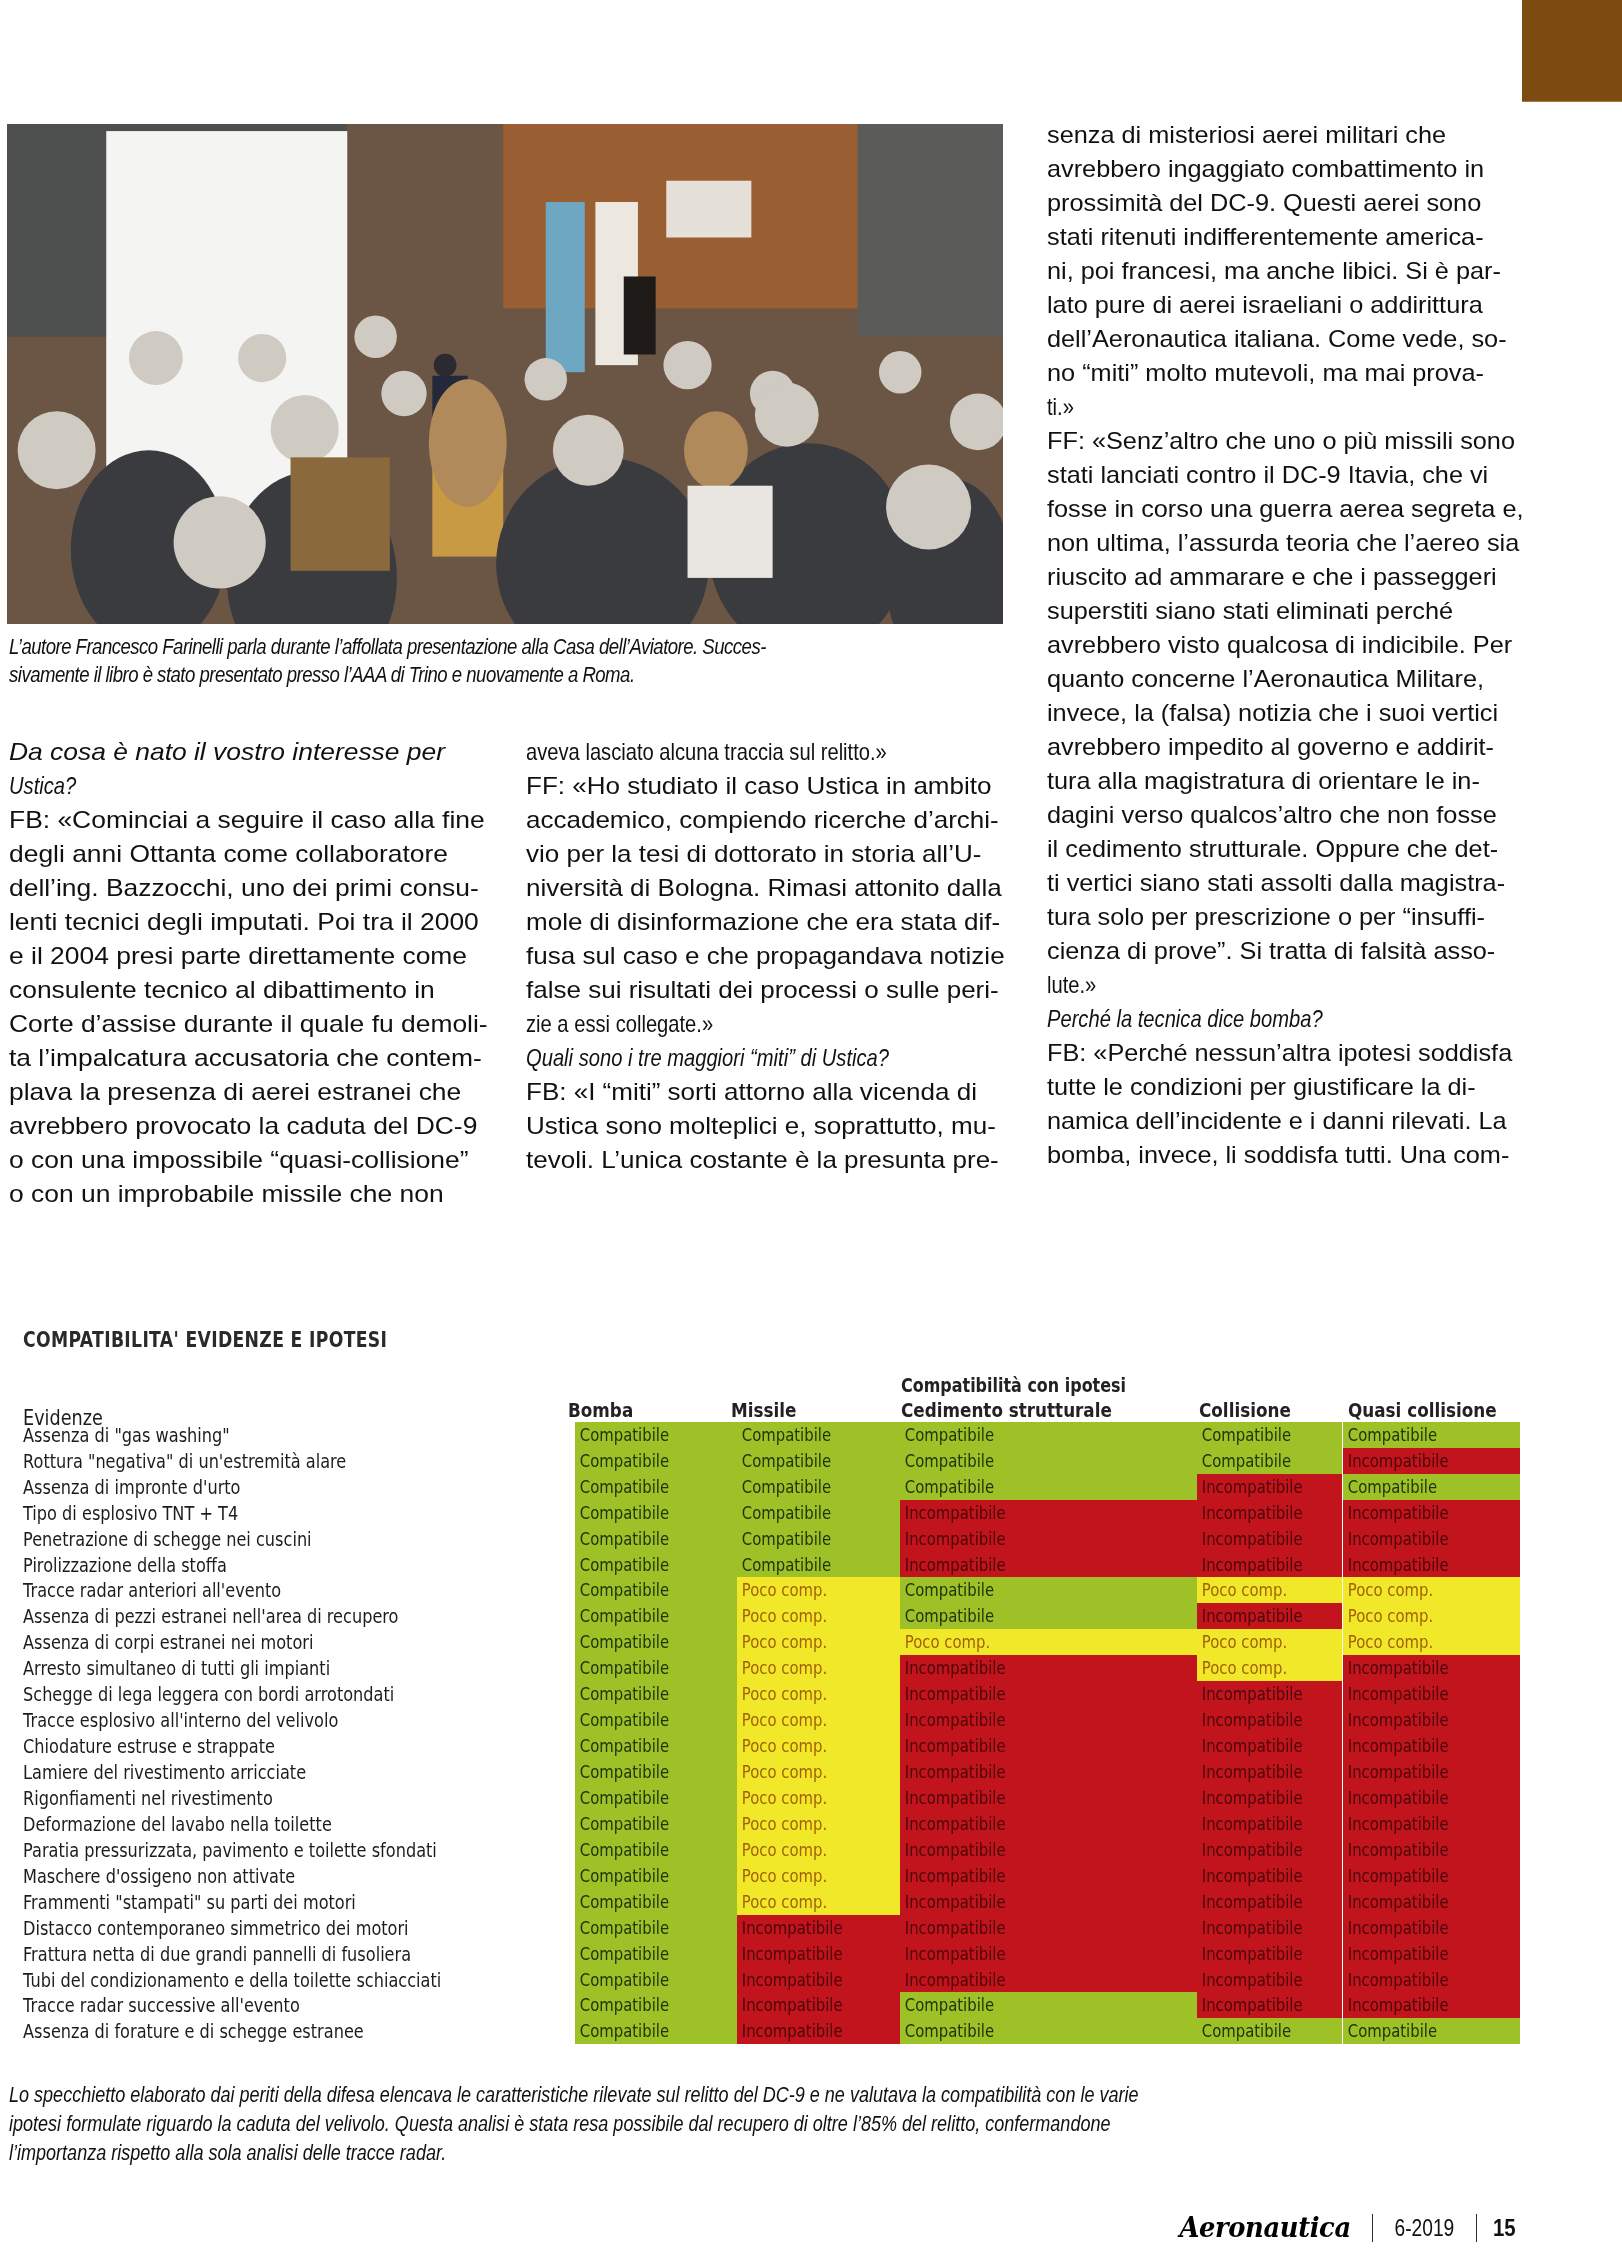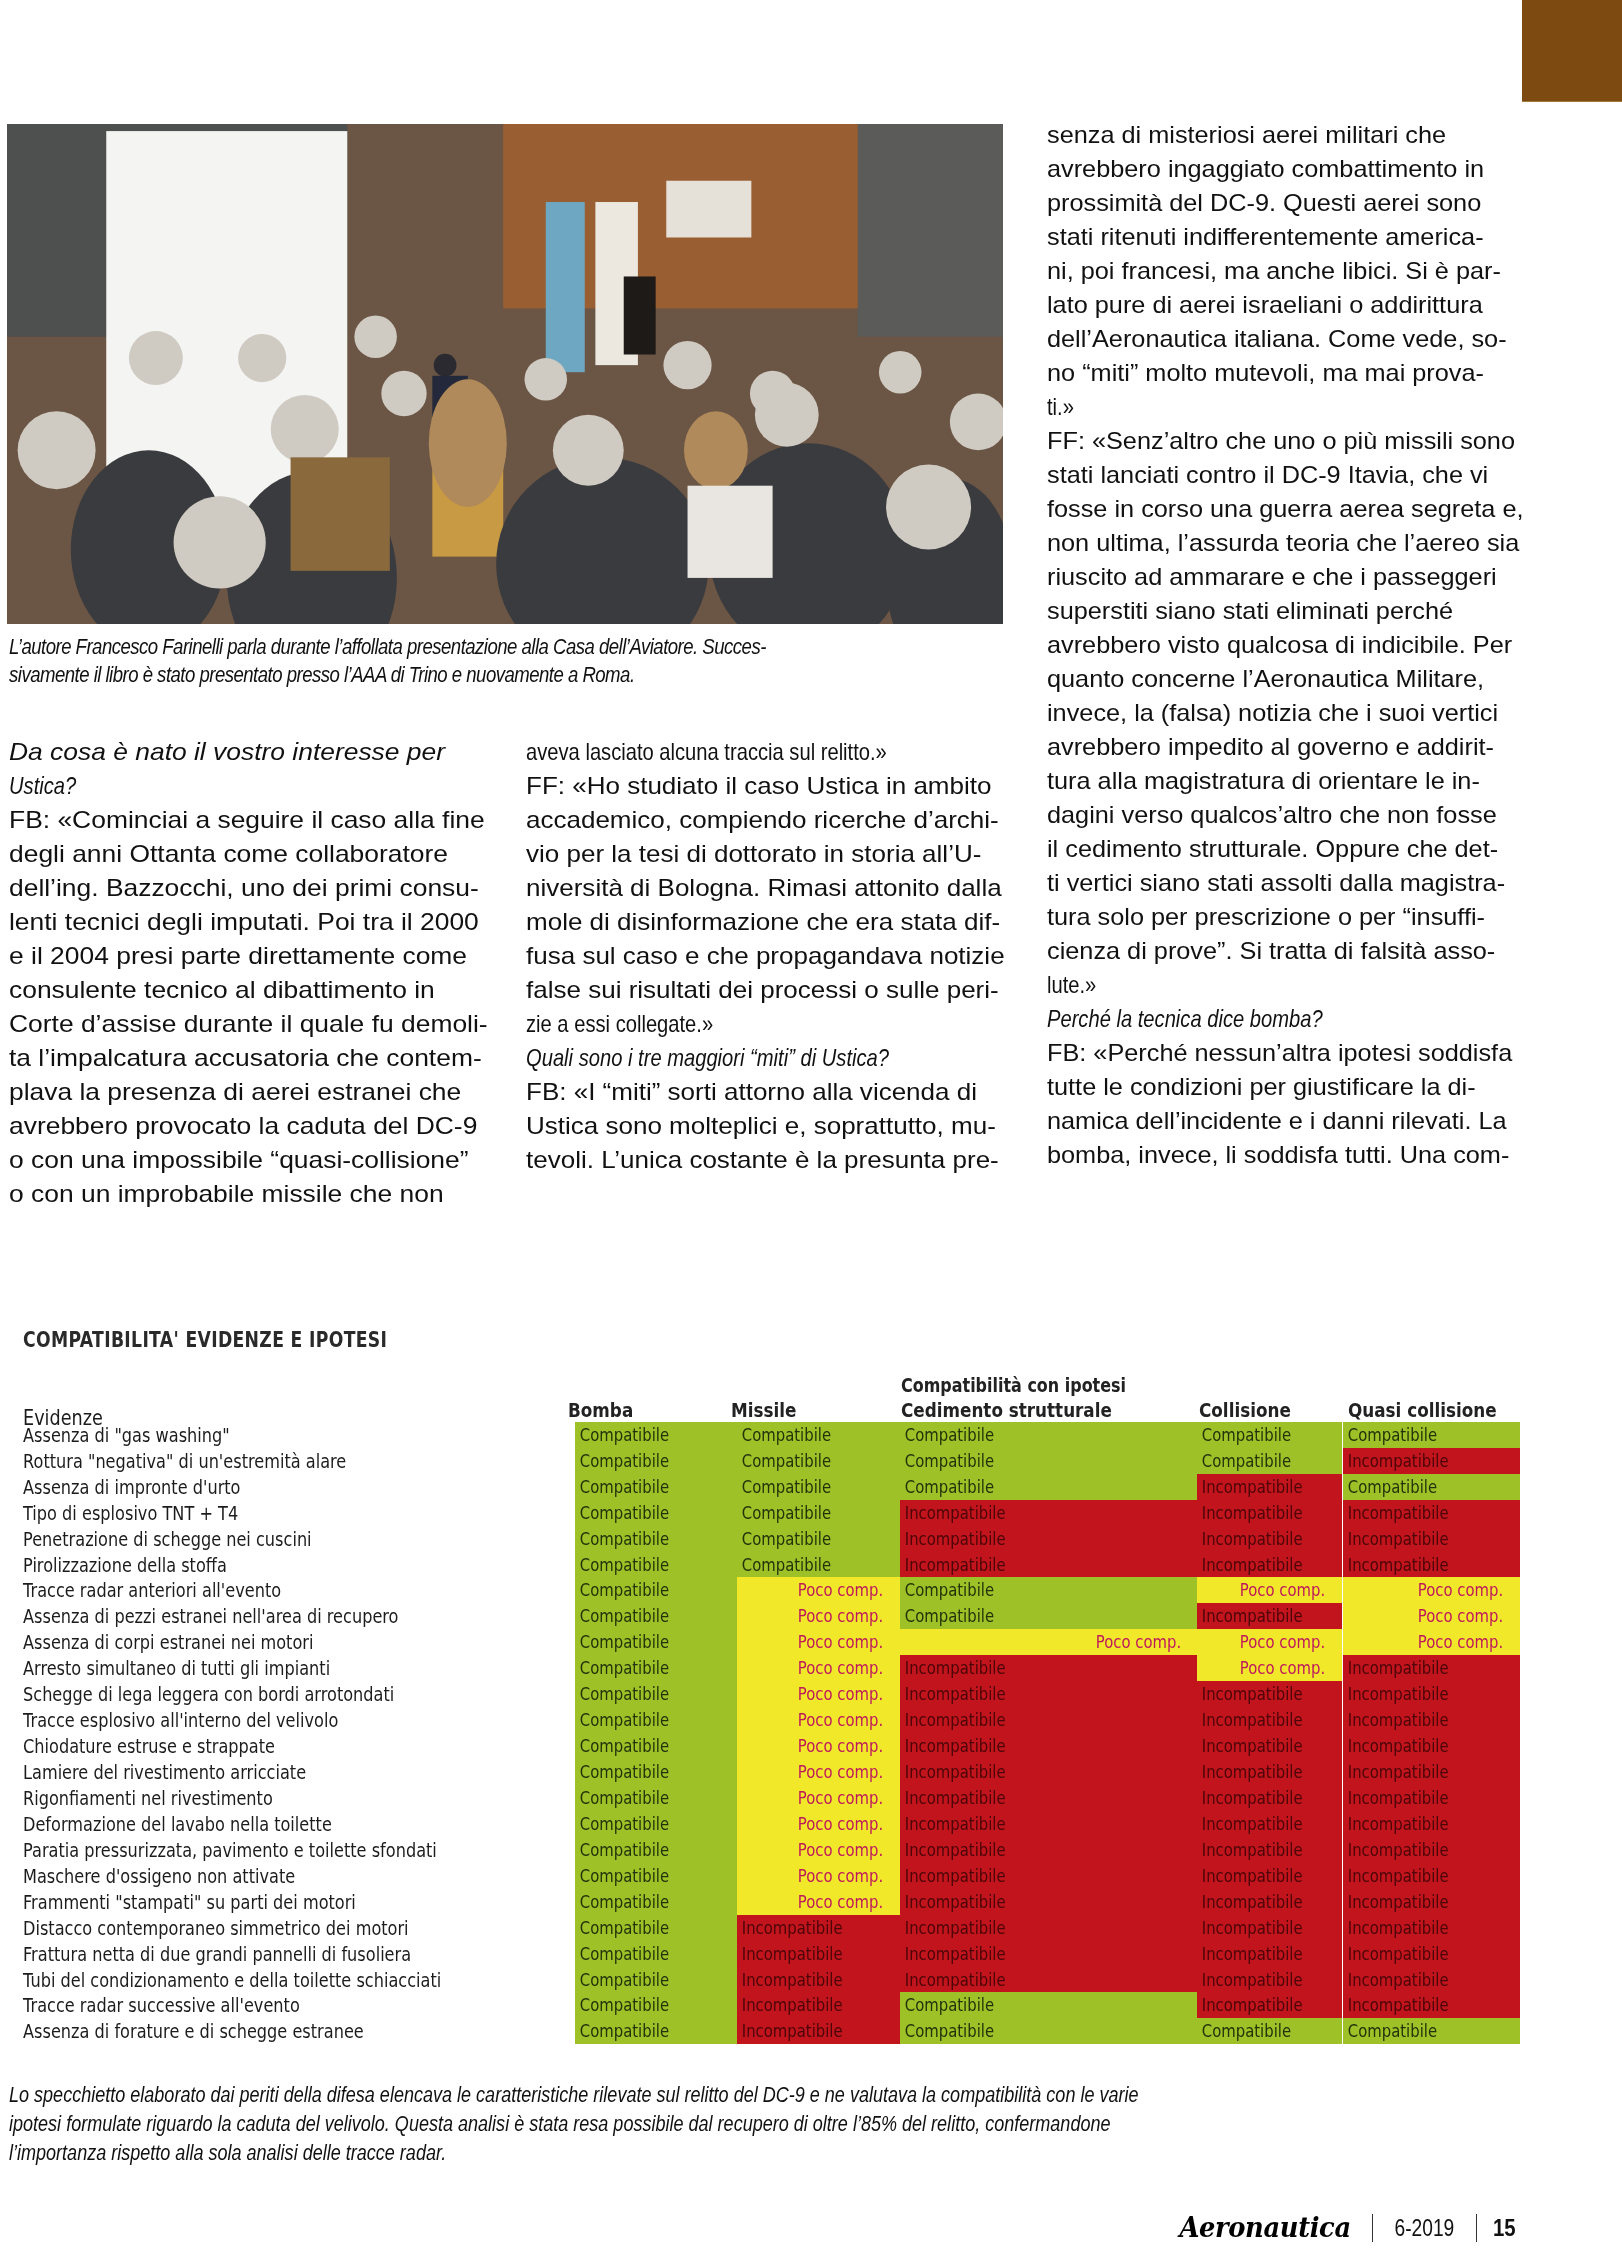--- a/index.html
+++ b/index.html
@@ -26,21 +26,21 @@
   
   .table-fig { position: absolute; left: 7px; top: 1300px; width: 1516px; height: 750px; background: #ffffff; }
   .tbl-title { position: absolute; left: 15.6px; top: 28px; font-family: "DejaVu Sans", sans-serif; font-weight: bold; font-size: 21px; letter-spacing: 0.4px; color: #2a2a2a; transform: scaleX(0.82); transform-origin: left top; white-space: nowrap; }
   .tbl-super { position: absolute; left: 894px; top: 74px; font-family: "DejaVu Sans", sans-serif; font-weight: bold; font-size: 19px; color: #222; transform: scaleX(0.84); transform-origin: left top; white-space: nowrap; }
   .tbl-head { position: absolute; top: 98px; font-family: "DejaVu Sans", sans-serif; font-weight: bold; font-size: 20px; color: #222; transform: scaleX(0.84); transform-origin: left top; white-space: nowrap; }
   .tbl-head.ev { left: 15.6px; top: 106px; font-weight: normal; font-size: 21px; color: #1c1c1c; }
   .row-label { position: absolute; left: 15.6px; font-family: "DejaVu Sans", sans-serif; font-size: 19px; color: #1c1c1c; transform: scaleX(0.85); transform-origin: left center; white-space: nowrap; height: 26px; line-height: 26px; }
   .cell { position: absolute; height: 26px; line-height: 26px; font-family: "DejaVu Sans", sans-serif; font-size: 17.7px; white-space: nowrap; overflow: hidden; }
   .cell span { display: inline-block; padding-left: 5.7px; transform: scaleX(0.84); transform-origin: left center; }
   .cell.c { background: #9fc128; color: #20340a; }
-  .cell.p { background: #f2e82a; color: #be185d; text-align: right; }
+  .cell.p { background: #f2e82a; color: #a16207; }
   .cell.i { background: #c2141c; color: #4a0608; }
 
   
   .bottom-caption { position: absolute; left: 8.5px; top: 2080px; font-family: "Liberation Sans", sans-serif; font-style: italic; font-size: 21.6px; line-height: 29px; color: #111; }
   .bottom-caption span { display: block; white-space: nowrap; transform: scaleX(0.835); transform-origin: left top; }
 
   
   .footer { position: absolute; right: 105px; top: 2210px; height: 35px; display: flex; align-items: center; gap: 0; }
   .footer .mag { font-family: "DejaVu Serif", serif; font-style: italic; font-weight: bold; font-size: 28px; letter-spacing: -0.4px; color: #000; transform: scaleX(0.92); }
   .footer .sep { width: 1.4px; height: 28px; background: #333; margin: 0 14px; }

